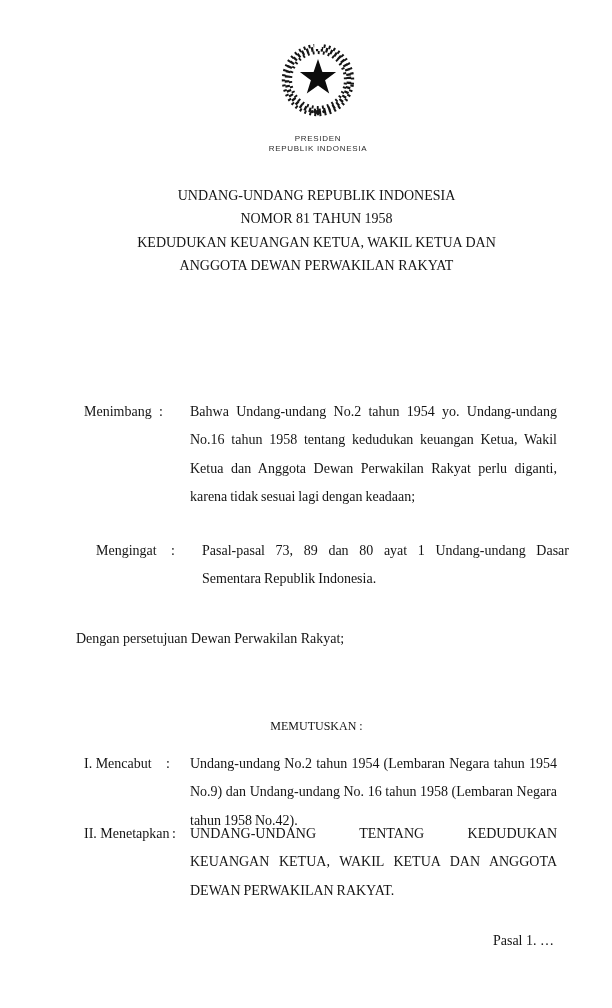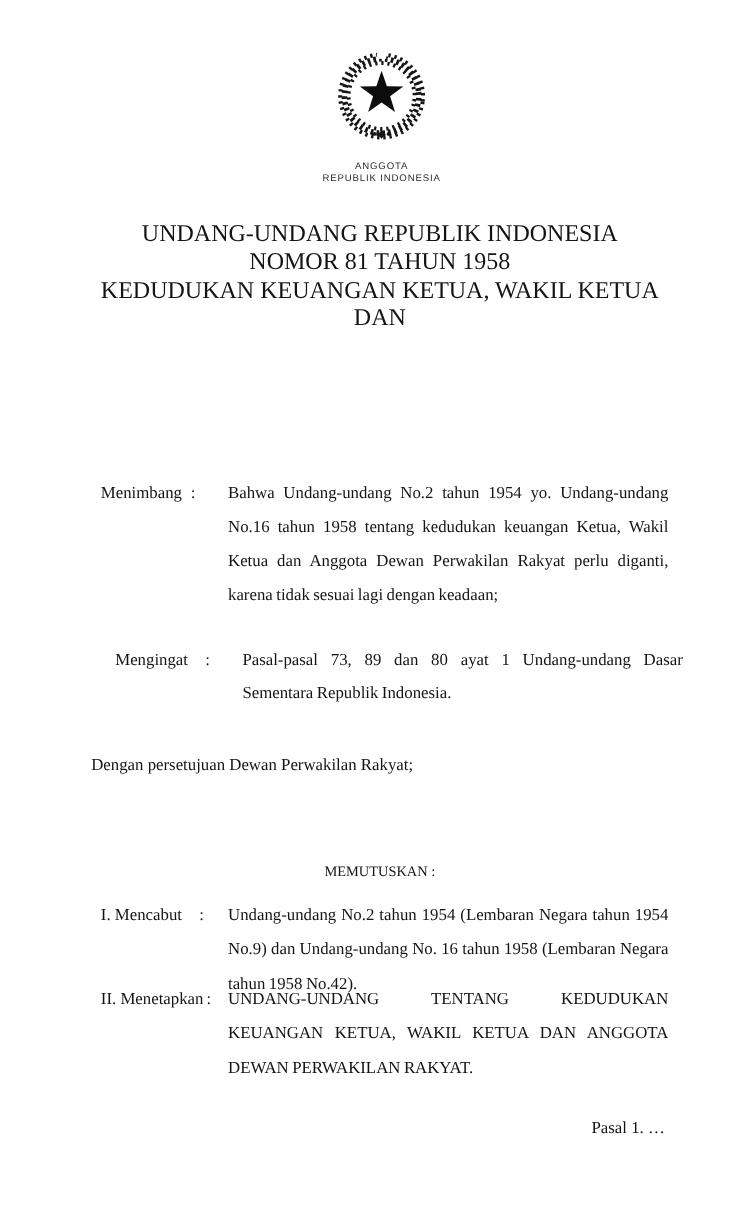--- a/index.html
+++ b/index.html
@@ -49,21 +49,21 @@
   .doc-block {
     position: absolute;
     left: 76px;
     width: 481px;
   }
   .centered {
     text-align: center;
   }
   .title-block {
     top: 184px;
-    font-size: 20px;
+    font-size: 14px;
     line-height: 23.3px;
   }
   .salutation {
     top: 318px;
     font-size: 14px;
     line-height: 28px;
   }
   .agreement {
     top: 625px;
     font-size: 14px;
@@ -130,29 +130,30 @@
 
       <g fill="#161616">
         <path d="M40 68.5 l3.4 3.6 -3.4 3.6 -3.4 -3.6 Z"></path>
         <circle cx="34.2" cy="71.6" r="1.6"></circle>
         <circle cx="45.8" cy="71.6" r="1.6"></circle>
       </g>
 
       <path fill="#0c0c0c" d="M40,19 L44.4,31.9 L58.1,32.1 L47.1,40.3 L51.2,53.4 L40,45.5 L28.8,53.4 L32.9,40.3 L21.9,32.1 L35.6,31.9 Z"></path>
     </svg>
     <div class="seal-caption">
-      <div>ANGGOTA</div>
+      <div>PRESIDEN</div>
       <div>REPUBLIK INDONESIA</div>
     </div>
   </div>
 
   <div class="doc-block title-block centered">
     <div>UNDANG-UNDANG REPUBLIK INDONESIA</div>
     <div>NOMOR 81 TAHUN 1958</div>
     <div>KEDUDUKAN KEUANGAN KETUA, WAKIL KETUA DAN</div>
+    <div>ANGGOTA DEWAN PERWAKILAN RAKYAT</div>
   </div>
 
 
   <div class="doc-block clause clause-1">
     <span class="c-label">Menimbang</span>
     <span class="c-colon colon-a">:</span>
     <div class="c-text">Bahwa Undang-undang No.2 tahun 1954 yo. Undang-undang No.16 tahun 1958 tentang kedudukan keuangan Ketua, Wakil Ketua dan Anggota Dewan Perwakilan Rakyat perlu diganti, karena tidak sesuai lagi dengan keadaan;</div>
   </div>
 
   <div class="doc-block clause clause-2">

